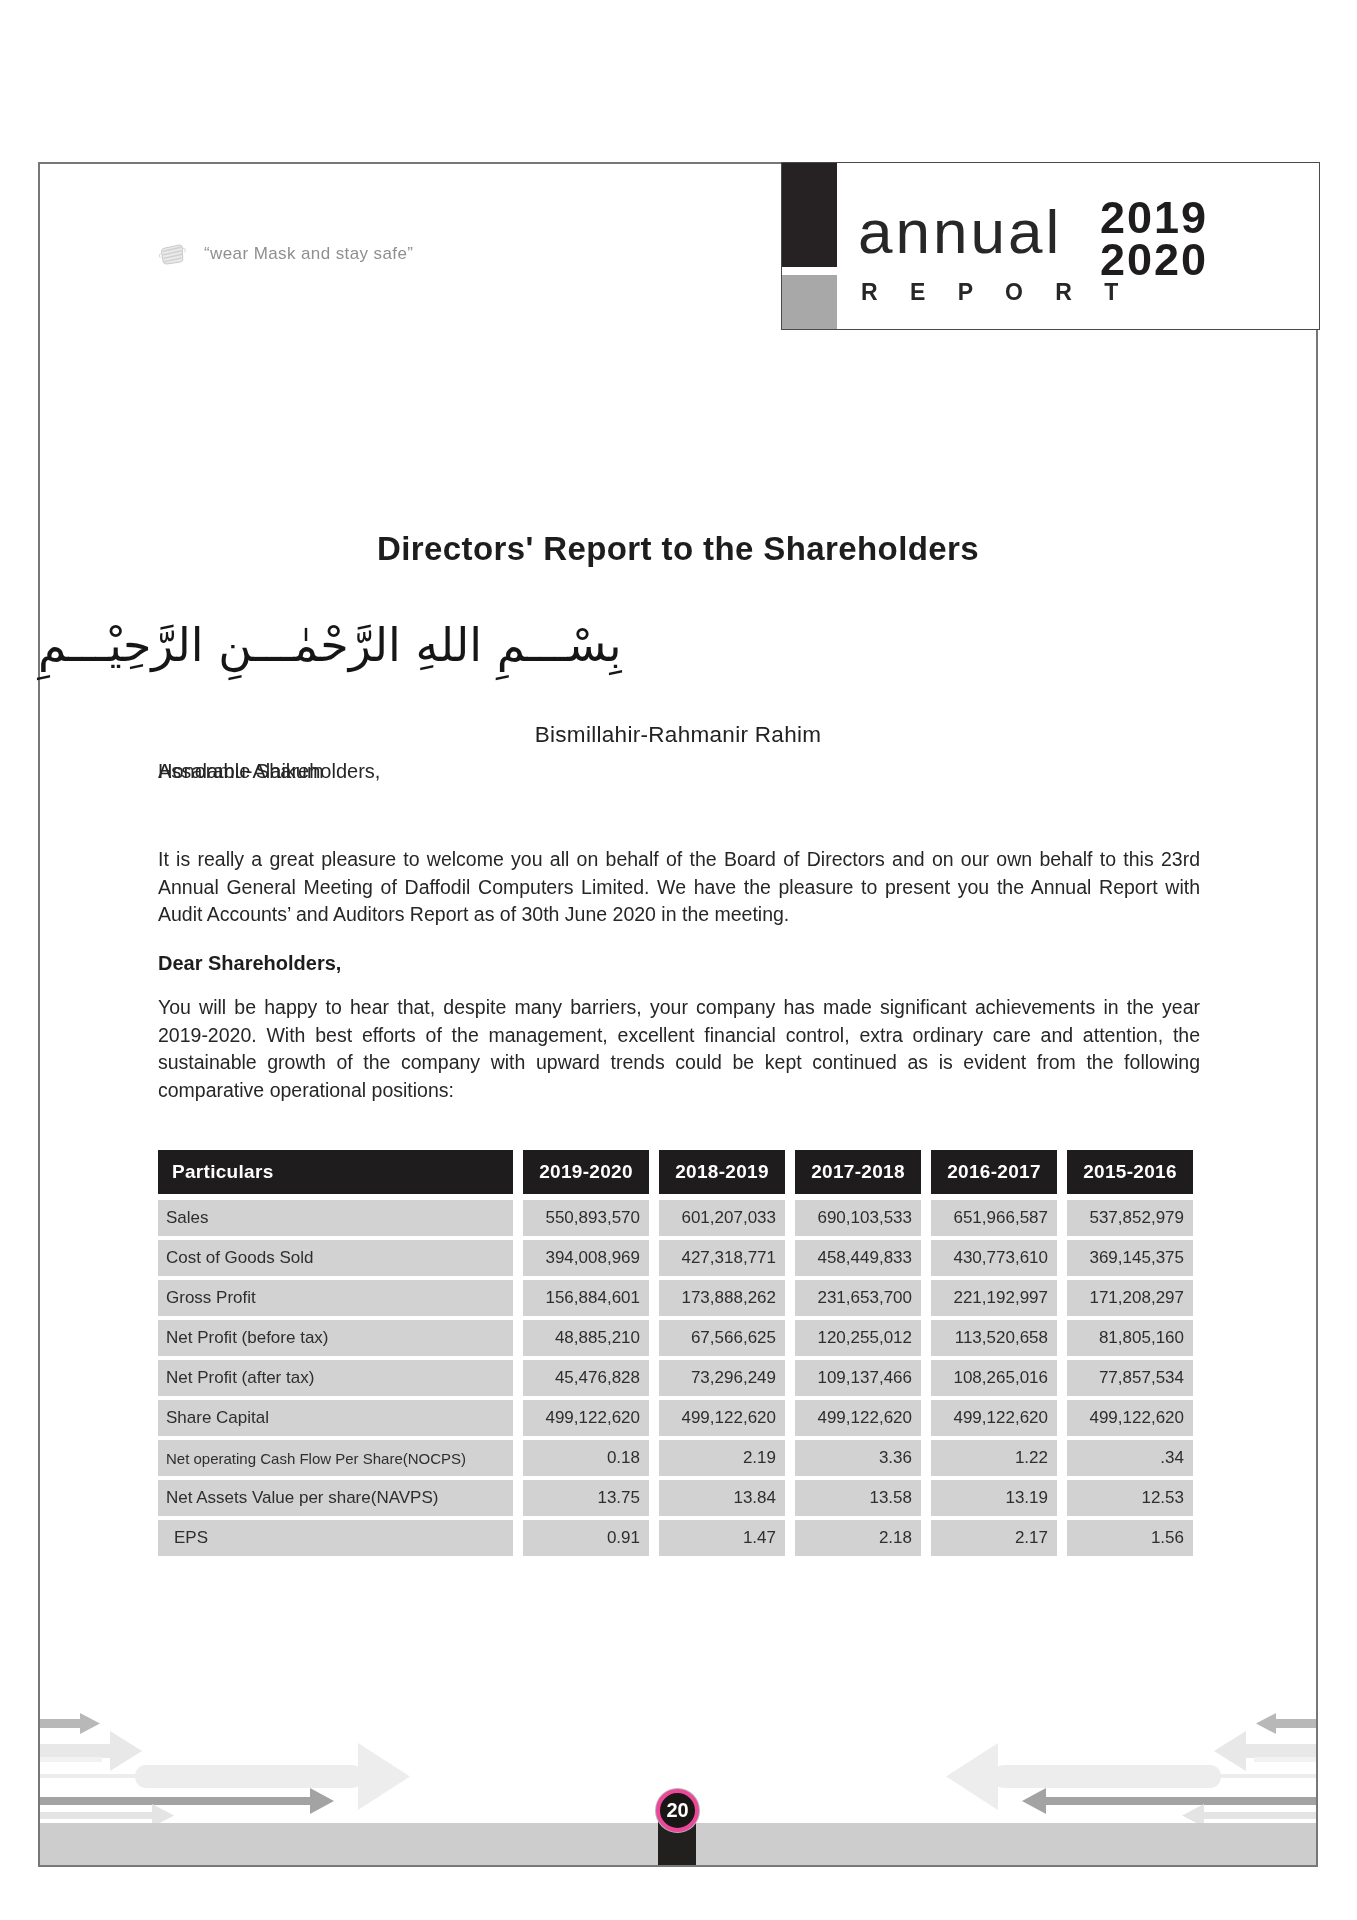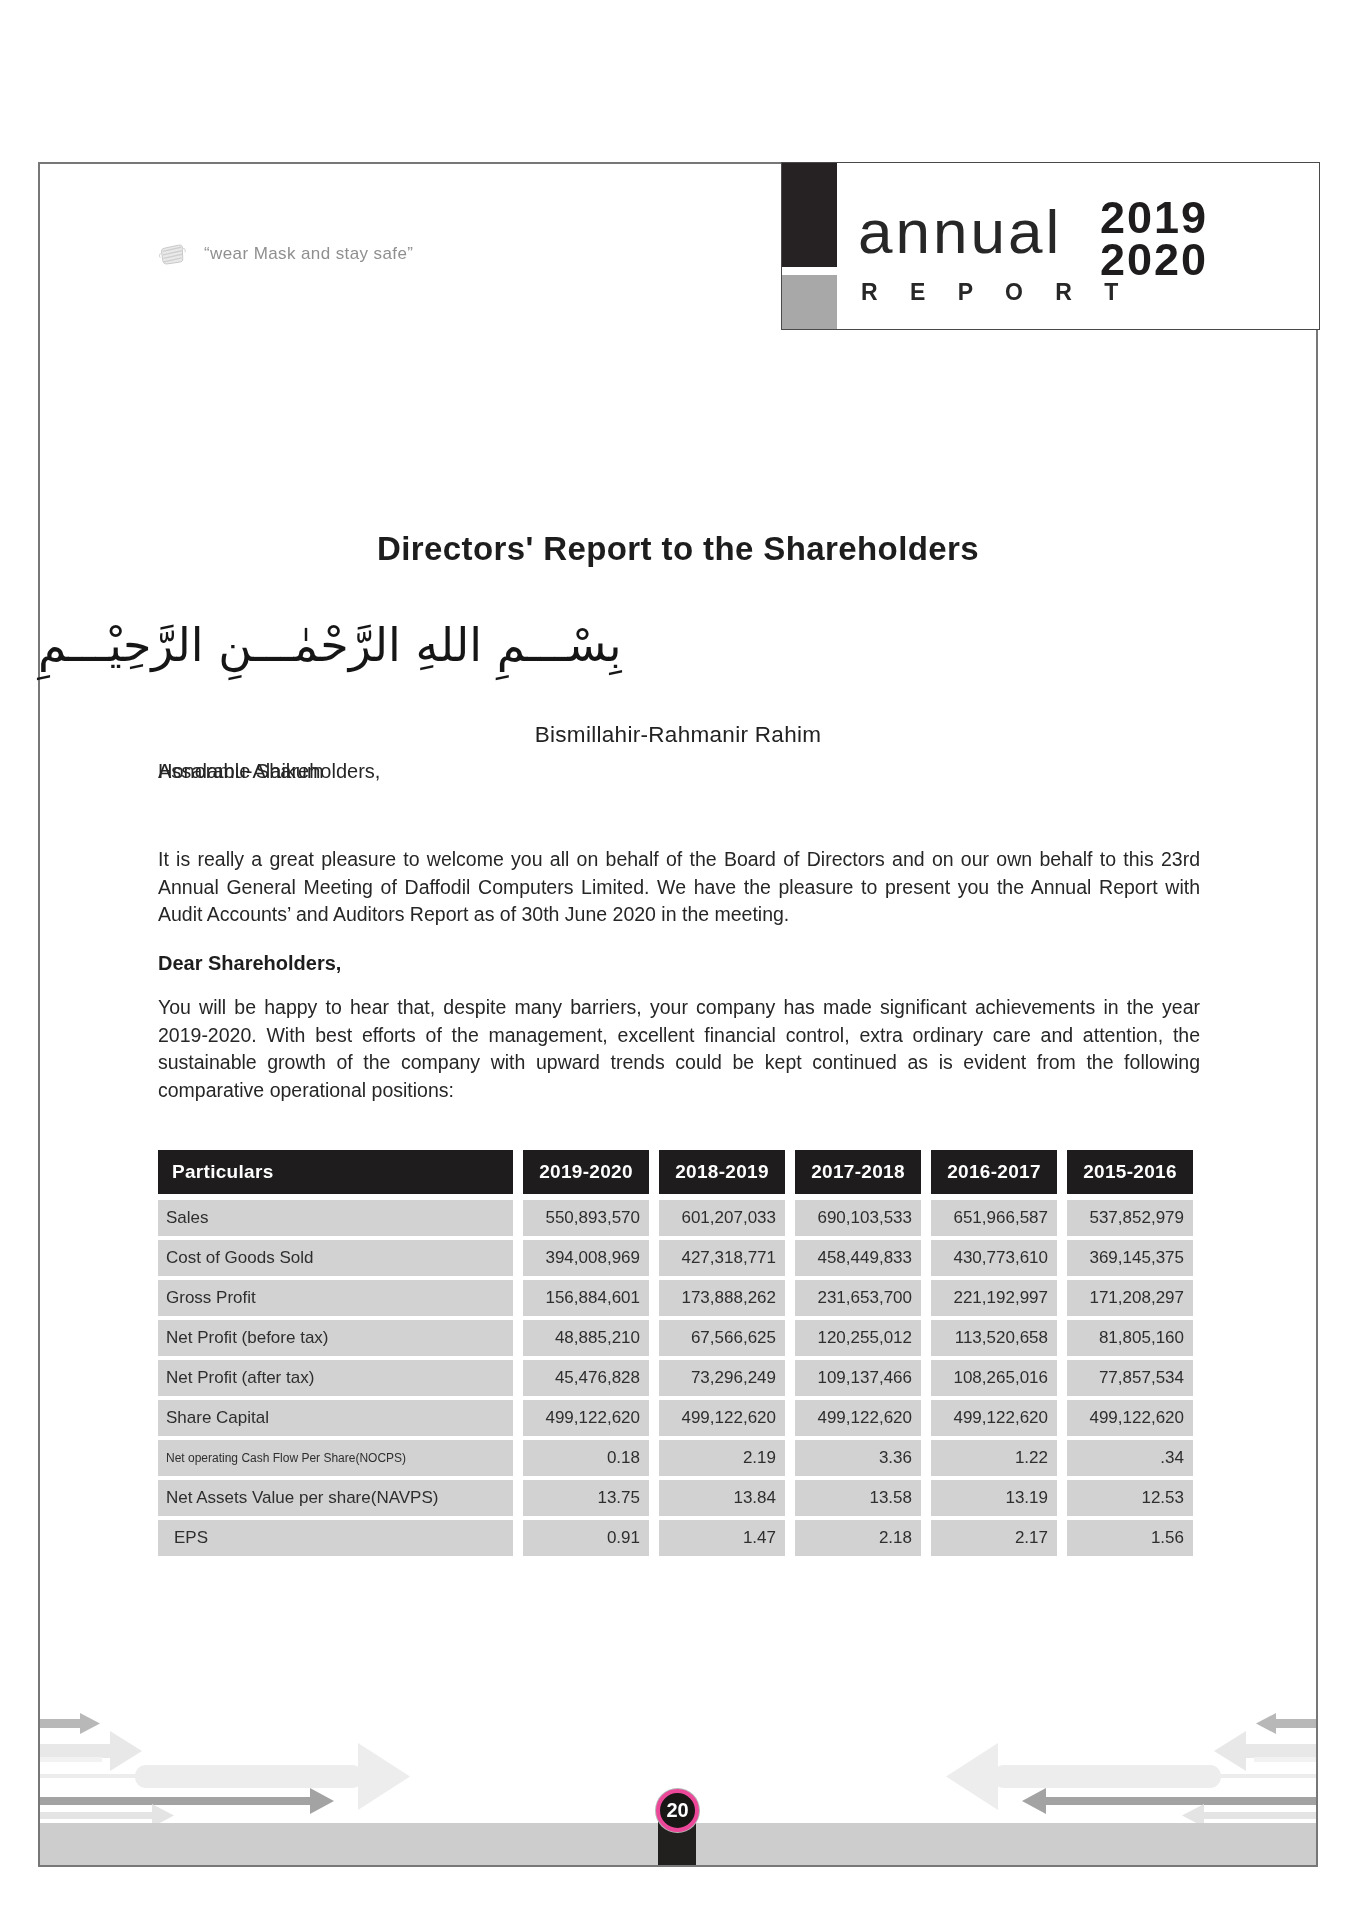--- a/index.html
+++ b/index.html
@@ -72,21 +72,21 @@
     letter-spacing:0.3px;
   }
   .thead .cell.label{justify-content:flex-start;padding-left:14px;}
   .tbody{margin-top:6px;display:flex;flex-direction:column;row-gap:4px;align-items:flex-end;}
   .tbody .cell{
     background:#d2d2d2;color:#2e2e2e;font-size:17px;height:36px;
     display:flex;align-items:center;
   }
   .tbody .cell.label{justify-content:flex-start;padding-left:8px;}
   .tbody .cell.val{justify-content:flex-end;padding-right:9px;}
-  .tbody .trow.small .cell.label{font-size:12px;}
+  .tbody .trow.small .cell.label{font-size:15px;}
   .tbody .trow.indent .cell.label{padding-left:16px;}
   
   .footer-art{position:absolute;left:40px;top:1675px;width:1276px;height:150px;z-index:1;}
   .bottom-bar{
     position:absolute;left:40px;top:1823px;width:1276px;height:42px;
     background:#cdcdcd;z-index:2;
   }
   .page-tab{
     position:absolute;left:658px;top:1814px;width:38px;height:51px;
     background:#221f1f;z-index:3;

